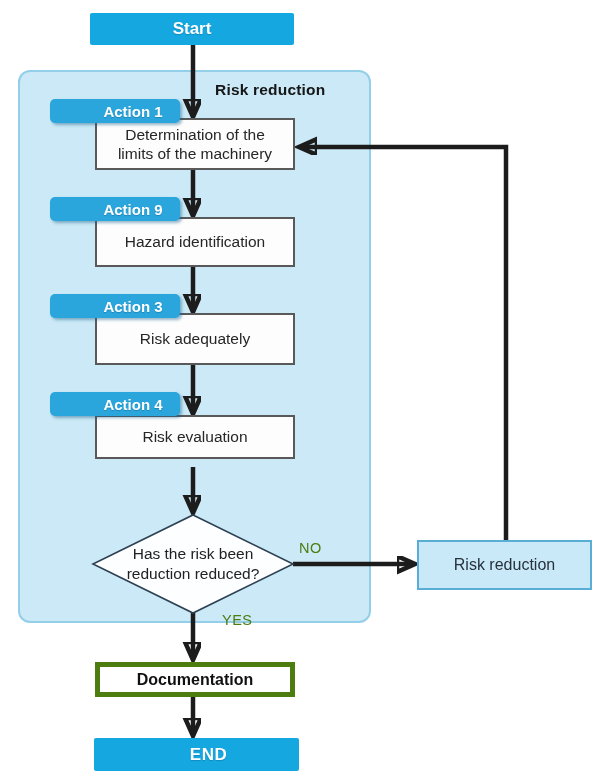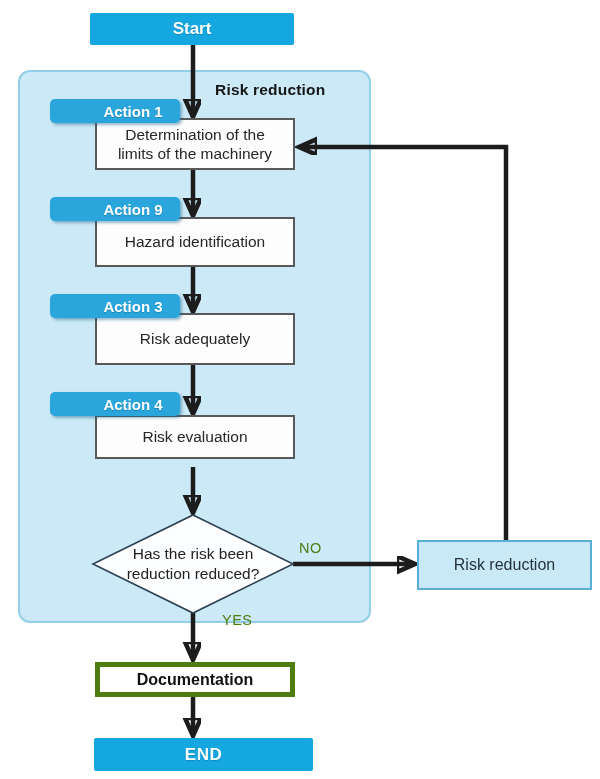--- a/index.html
+++ b/index.html
@@ -29,21 +29,21 @@
   .arrows path{fill:none;stroke:var(--arrow);stroke-width:4.5px;}
   
   .terminal{
     background:var(--node_blue);
     color:#ffffff;font-weight:bold;
     display:flex;align-items:center;justify-content:center;
     border-radius:2px;z-index:3;
     text-shadow:0 1px 1px rgba(0,60,100,.25);
   }
   .start{left:90px;top:13px;width:204px;height:32px;font-size:17px;}
-  .end{left:94px;top:738px;width:219px;height:33px;font-size:17px;letter-spacing:.5px;}
+  .end{left:94px;top:738px;width:181px;height:33px;font-size:17px;letter-spacing:.5px;padding-left:24px;}
   
   .badge{
     width:94px;height:24px;
     background:var(--badge_blue);
     border-radius:5px;
     color:#fff;font-size:15px;font-weight:bold;
     display:flex;align-items:center;justify-content:center;
     z-index:4;
     box-shadow:2px 2px 3px rgba(25,95,140,.45);
     text-shadow:0 1px 1px rgba(0,60,100,.3);

